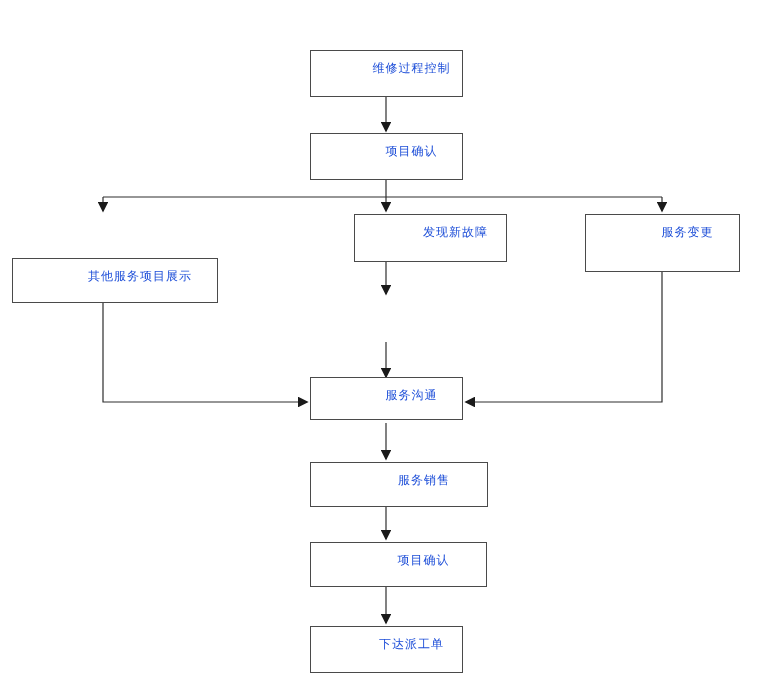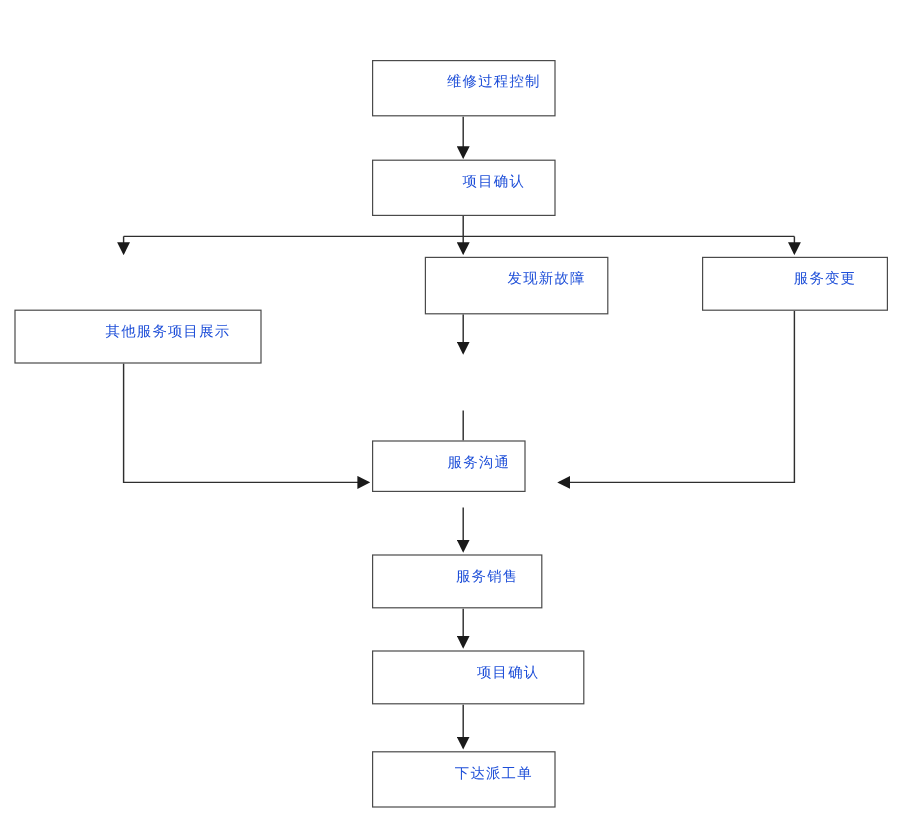--- a/index.html
+++ b/index.html
@@ -39,24 +39,24 @@
     font-size: 12px;
     letter-spacing: 1px;
     color: #1d4ed8;
     white-space: nowrap;
   }
   
   #n0 { left: 310px; top:  50px; width: 153px; height: 47px; }
   #n1 { left: 310px; top: 133px; width: 153px; height: 47px; }
   #n2 { left:  12px; top: 214px; width: 206px; height: 45px; margin-top: 44px; }
   #n3 { left: 310px; top: 214px; width: 153px; height: 48px; margin-left: 44px; }
-  #n4 { left: 585px; top: 214px; width: 155px; height: 45px; }
+  #n4 { left: 585px; top: 214px; width: 155px; height: 58px; }
   #n5 { left: 310px; top: 297px; width: 153px; height: 45px; }
-  #n6 { left: 310px; top: 367px; width: 128px; height: 43px; }
-  #n7 { left: 310px; top: 462px; width: 142px; height: 45px; }
+  #n6 { left: 310px; top: 377px; width: 153px; height: 43px; }
+  #n7 { left: 310px; top: 462px; width: 178px; height: 45px; }
   #n8 { left: 310px; top: 542px; width: 177px; height: 45px; }
   #n9 { left: 310px; top: 626px; width: 153px; height: 47px; }
   .wire {
     fill: none;
     stroke: #2e2e2e;
     stroke-width: 1.2;
   }
 </style>
 </head>
 <body>

